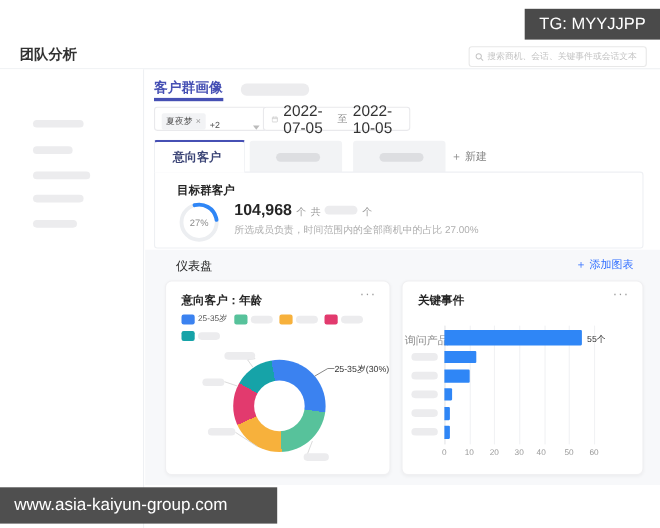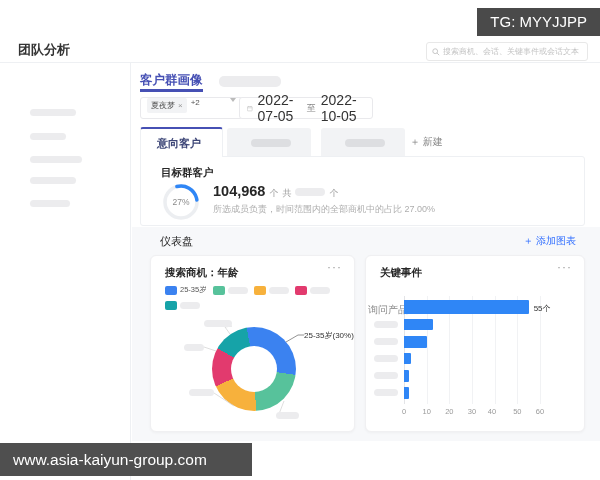--- a/index.html
+++ b/index.html
@@ -22,21 +22,21 @@
 
   
   .sidebar { position:absolute; left:0; top:63px; width:131px; bottom:0; border-right:1px solid #eef0f3; background:#fff; }
   .side-active { position:absolute; left:8px; top:9px; width:115px; height:26px; background:#ebf2fc; border-radius:3px; color:#4a5bbf; font-size:11px; line-height:26px; padding-left:13px; cursor:pointer; }
   .side-ph { position:absolute; left:30px; height:7px; }
 
   
   .page-tab { position:absolute; left:140px; top:72px; font-size:12.5px; font-weight:700; color:#4650b4; padding-bottom:0; border-bottom:3px solid #4650b4; cursor:pointer; }
   .page-tab-ph { position:absolute; left:219px; top:76px; width:62px; height:11px; border-radius:5px; cursor:pointer; }
 
-  .filter-select { position:absolute; left:140px; top:97px; width:103px; height:22px; border:1px solid #e9e9ec; border-radius:3px; background:#fff; display:flex; align-items:flex-start; padding:0 6px; cursor:pointer; }
+  .filter-select { position:absolute; left:140px; top:97px; width:103px; height:22px; border:1px solid #e9e9ec; border-radius:3px; background:#fff; display:flex; align-items:flex-end; padding:0 6px; cursor:pointer; }
   .filter-tag { background:#f2f3f5; border-radius:2px; font-size:8px; color:#555; padding:2px 4px; display:flex; gap:3px; align-items:center; }
   .filter-more { font-size:8px; color:#555; margin-left:4px; }
   .caret { width:0; height:0; border-left:3.5px solid transparent; border-right:3.5px solid transparent; border-top:4px solid #bbb; margin-left:auto; }
 
   .date-range { position:absolute; left:239px; top:97px; width:134px; height:22px; border:1px solid #e9e9ec; border-radius:3px; background:#fff; display:flex; align-items:center; padding:0 7px; gap:5px; cursor:pointer; }
   .date-range .dt { font-size:14px; color:#333; }
   .date-range .to { font-size:9px; color:#888; }
 
   .tab-active { position:absolute; left:140px; top:127px; width:83px; height:30px; background:#fff; border:1px solid #eef0f3; border-bottom:none; border-top:2px solid #4650b4; border-radius:3px 3px 0 0; font-size:11px; font-weight:700; color:#3d4677; line-height:28px; padding-left:16px; z-index:2; cursor:pointer; }
   .tab-ghost { position:absolute; top:128px; height:29px; background:#f2f3f5; border-radius:3px 3px 0 0; cursor:pointer; }
@@ -154,21 +154,21 @@
     <span class="stat-total">个</span>
   </div>
   <div class="stat-desc">所选成员负责，时间范围内的全部商机中的占比 27.00%</div>
 </div>
 
 <div class="dash-section">
   <div class="dash-title">仪表盘</div>
   <div class="dash-add">＋ 添加图表</div>
 
   <div class="card card1">
-    <div class="card-title">搜索商机：年龄</div>
+    <div class="card-title">意向客户：年龄</div>
     <div class="card-menu">···</div>
     <div class="legend" id="donut-legend">
         <span class="lg-item">
           <span class="lg-sq" style="background: rgb(59, 130, 240);"></span>
           <span class="lg-txt">25-35岁</span>
         </span>
         <span class="lg-item">
           <span class="lg-sq" style="background: rgb(87, 194, 155);"></span>
           <span class="ph lg-ph"></span>
         </span>

